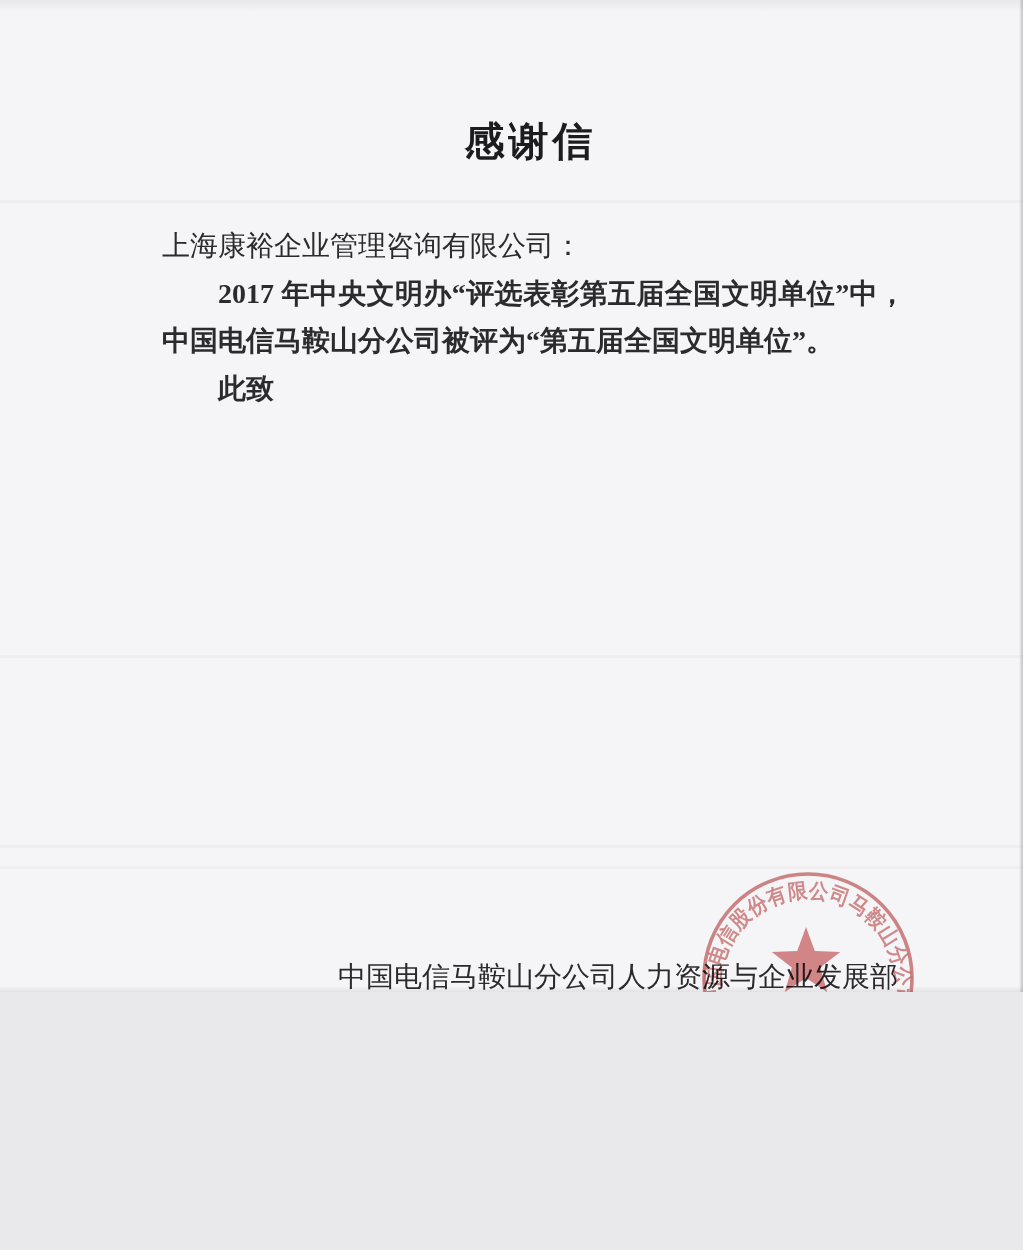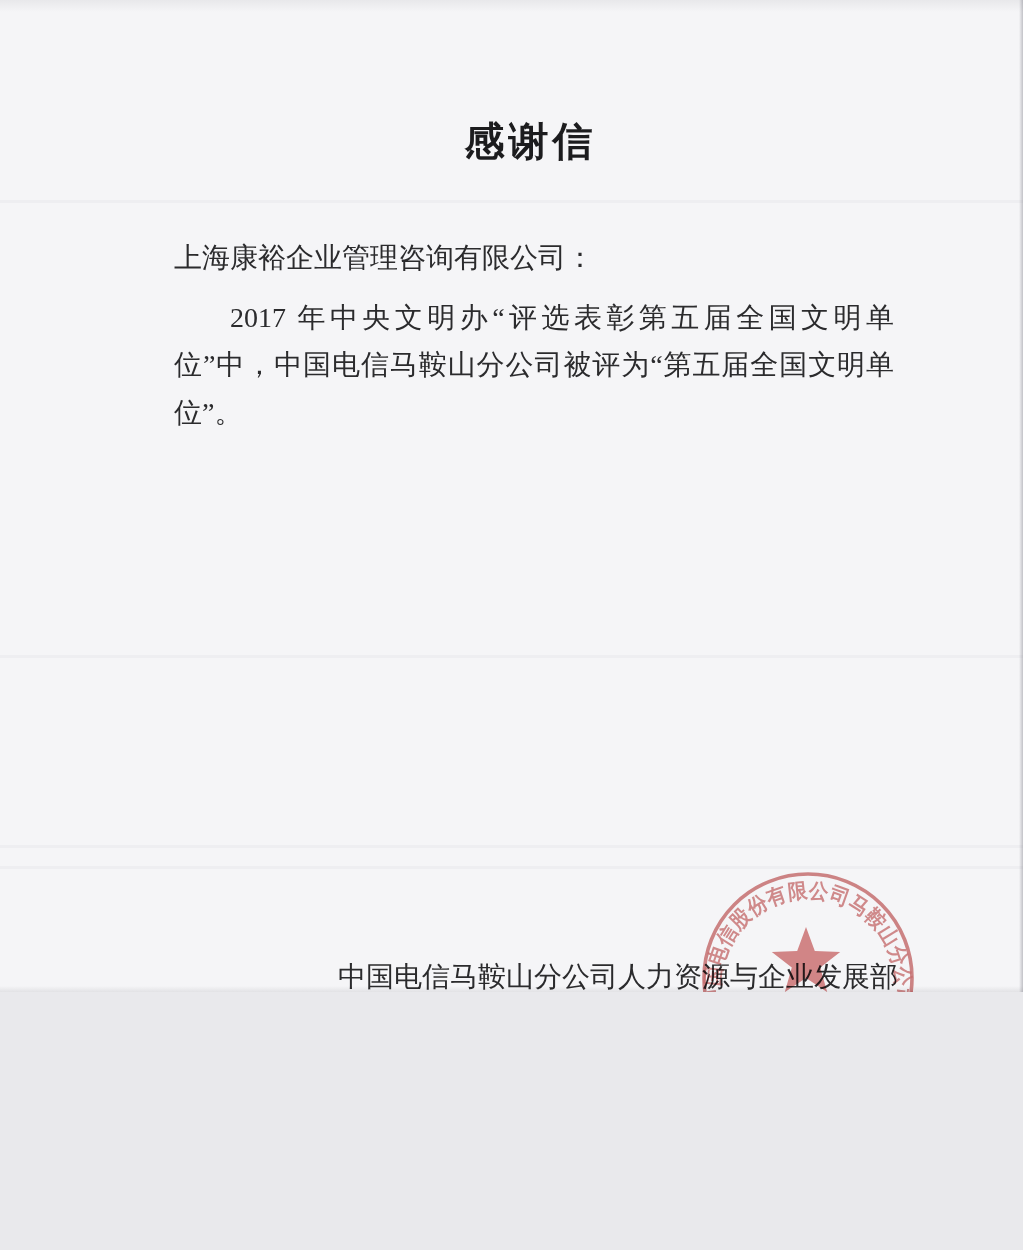--- a/index.html
+++ b/index.html
@@ -56,22 +56,22 @@
   .body-text {
     position: absolute;
     left: 162px;
     top: 222px;
     width: 744px;
     font-size: 28px;
     line-height: 47.6px;
     color: #2b2b2d;
     text-align: justify;
   }
-  .body-text p { margin: 12px; }
-  .body-text p.indent { text-indent: 2em; }
+  .body-text p { margin: 0; }
+  .body-text p.indent { text-indent: 2em; font-weight: bold; }
 
   .sig-block {
     position: absolute;
     right: 117px;
     top: 944px;
     text-align: right;
     font-size: 28px;
     line-height: 49px;
     color: #2b2b2d;
     white-space: nowrap;
@@ -108,20 +108,21 @@
   <div class="streak" style="top:866px"></div>
   <div class="streak pink" style="top:1090px"></div>
   <div class="streak" style="top:1131px"></div>
   <div class="streak" style="top:1186px"></div>
 
   <h1 class="title">感谢信</h1>
 
   <div class="body-text">
     <p>上海康裕企业管理咨询有限公司：</p>
     <p class="indent">2017 年中央文明办“评选表彰第五届全国文明单位”中，中国电信马鞍山分公司被评为“第五届全国文明单位”。</p>
+    <p class="indent">此致</p>
   </div>
 
   <div class="sig-block">
     <p>中国电信马鞍山分公司人力资源与企业发展部</p>
   </div>
 
   <svg class="seal" viewBox="0 0 220 220" aria-hidden="true">
     <defs>
       <path id="ringPath" d="M 24.9,138.2 A 88,88 0 1 1 195.1,138.2" fill="none"></path>
       <path id="deptPath" d="M 50,136 A 64,64 0 0 0 166,136" fill="none"></path>

